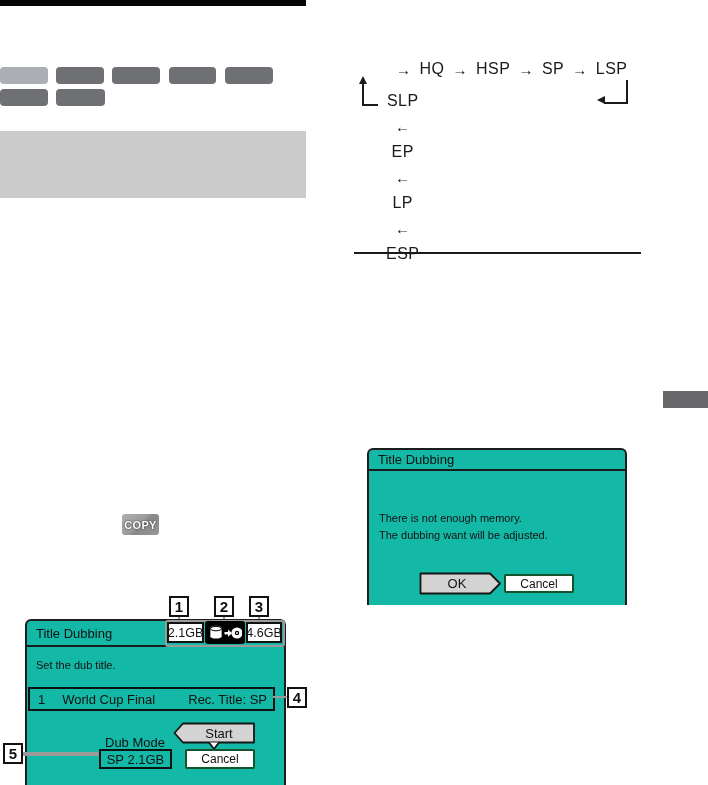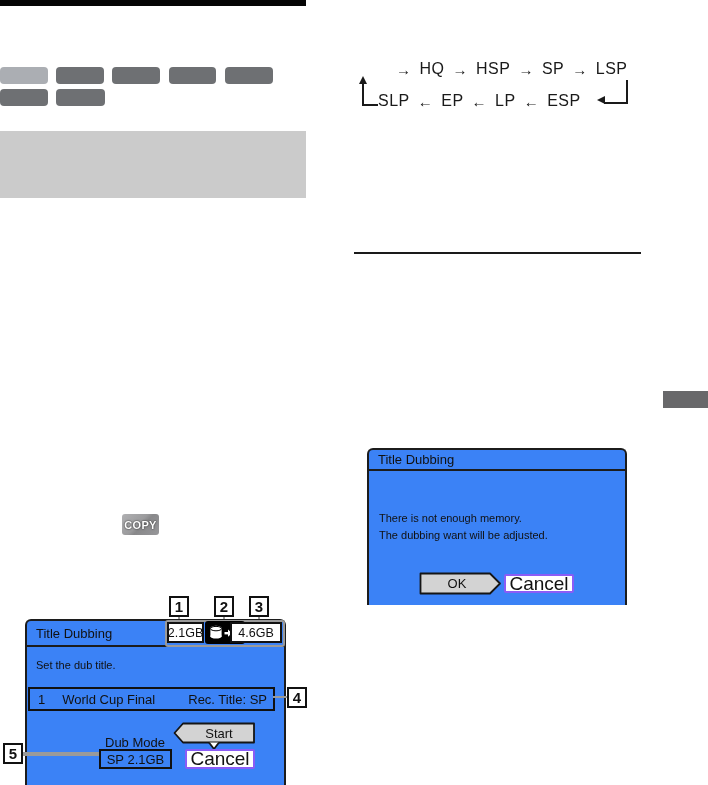--- a/index.html
+++ b/index.html
@@ -26,62 +26,62 @@
   }
   .copy-btn span{
     color:#fff;font-weight:700;font-size:11px;letter-spacing:.3px;
     text-shadow:0 0 1px #3a3a3a,0 0 2px #3a3a3a;
   }
 
   
   .mode-cycle{left:354px;top:48px;width:300px;height:70px;font-size:16px;color:#1a1a1a;}
   .mc-row{position:absolute;display:flex;align-items:center;gap:8px;letter-spacing:.5px;white-space:nowrap;}
   .mc-top{left:42px;top:12px;}
-  .mc-bottom{left:24px;top:44px;}
+  .mc-bottom{left:32px;top:44px;flex-direction:column;}
   .mc-arrow{font-size:15px;}
   .mc-bracket-left{position:absolute;left:8px;top:36px;width:14px;height:20px;
     border-left:2px solid #1a1a1a;border-bottom:2px solid #1a1a1a;}
   .mc-arrow-up{position:absolute;left:5px;top:28px;width:0;height:0;
     border-left:4px solid transparent;border-right:4px solid transparent;border-bottom:8px solid #1a1a1a;}
   .mc-bracket-right{position:absolute;left:250px;top:32px;width:22px;height:22px;
     border-right:2px solid #1a1a1a;border-bottom:2px solid #1a1a1a;}
   .mc-arrow-left-tri{position:absolute;left:243px;top:48px;width:0;height:0;
     border-top:4px solid transparent;border-bottom:4px solid transparent;border-right:8px solid #1a1a1a;}
 
   
-  .dialog{background:#3b82f6;border:2px solid #1c1c1c;border-bottom:none;border-radius:6px 6px 0 0;}
+  .dialog{background:#14b8a6;border:2px solid #1c1c1c;border-bottom:none;border-radius:6px 6px 0 0;}
   .dlg-titlebar{position:relative;height:24px;border-bottom:2px solid #1c1c1c;
     display:flex;align-items:center;padding-left:9px;font-size:13px;}
   .dlg-line{font-size:11px;line-height:17px;}
 
   .memory-dialog{left:367px;top:448px;width:256px;height:155px;}
   .memory-dialog .dlg-titlebar{height:19px;}
   .mem-body{position:absolute;left:10px;top:60px;}
   .mem-cancel{left:135px;top:124px;width:70px;height:19px;}
 
   .dub-dialog{left:25px;top:619px;width:257px;height:166px;}
   .dub-body{position:absolute;left:9px;top:36px;}
   .cluster-outline{position:absolute;right:-1px;top:-1px;width:120px;height:27px;
     border:2px solid #9a9a9a;border-radius:3px;box-sizing:border-box;}
   .size-box{position:absolute;top:1px;height:21px;background:#fff;border:2px solid #111;
     box-sizing:border-box;font-size:12.5px;display:flex;align-items:center;justify-content:center;}
   .size-box.src{right:80px;width:37px;}
-  .size-box.dst{right:2px;width:52px;}
+  .size-box.dst{right:2px;width:36px;}
   .media-badge{position:absolute;right:39px;top:0px;width:40px;height:23px;background:#000;
     border-radius:3px;display:flex;align-items:center;justify-content:center;}
   .title-row{position:absolute;left:1px;top:66px;width:247px;height:24px;border:2px solid #111;
     box-sizing:border-box;display:flex;align-items:center;font-size:13px;}
   .tr-num{margin-left:8px;}
   .tr-name{margin-left:17px;}
   .tr-right{margin-left:auto;margin-right:6px;}
   .dub-mode-label{position:absolute;left:78px;top:114px;font-size:13px;}
   .sp-box{position:absolute;left:72px;top:128px;width:73px;height:20px;border:2px solid #111;
     box-sizing:border-box;display:flex;align-items:center;justify-content:center;font-size:13px;}
-  .cancel-btn{position:absolute;border:2px solid #8b5cf6;border-radius:2px;background:#fff;
-    box-sizing:border-box;display:flex;align-items:center;justify-content:center;font-size:19px;}
+  .cancel-btn{position:absolute;border:2px solid #14532d;border-radius:2px;background:#fff;
+    box-sizing:border-box;display:flex;align-items:center;justify-content:center;font-size:12px;}
   .dub-cancel{left:158px;top:128px;width:70px;height:20px;}
 
   .btn-svg{position:absolute;overflow:visible;}
   .btn-svg text{font-family:"Liberation Sans","DejaVu Sans",sans-serif;font-size:13px;fill:#111;}
 
   
   .callout{position:absolute;width:20px;height:21px;border:2px solid #111;background:#fff;
     box-sizing:border-box;display:flex;align-items:center;justify-content:center;
     font-weight:700;font-size:15px;}
   .callout-line{position:absolute;background:#9a9a9a;}

